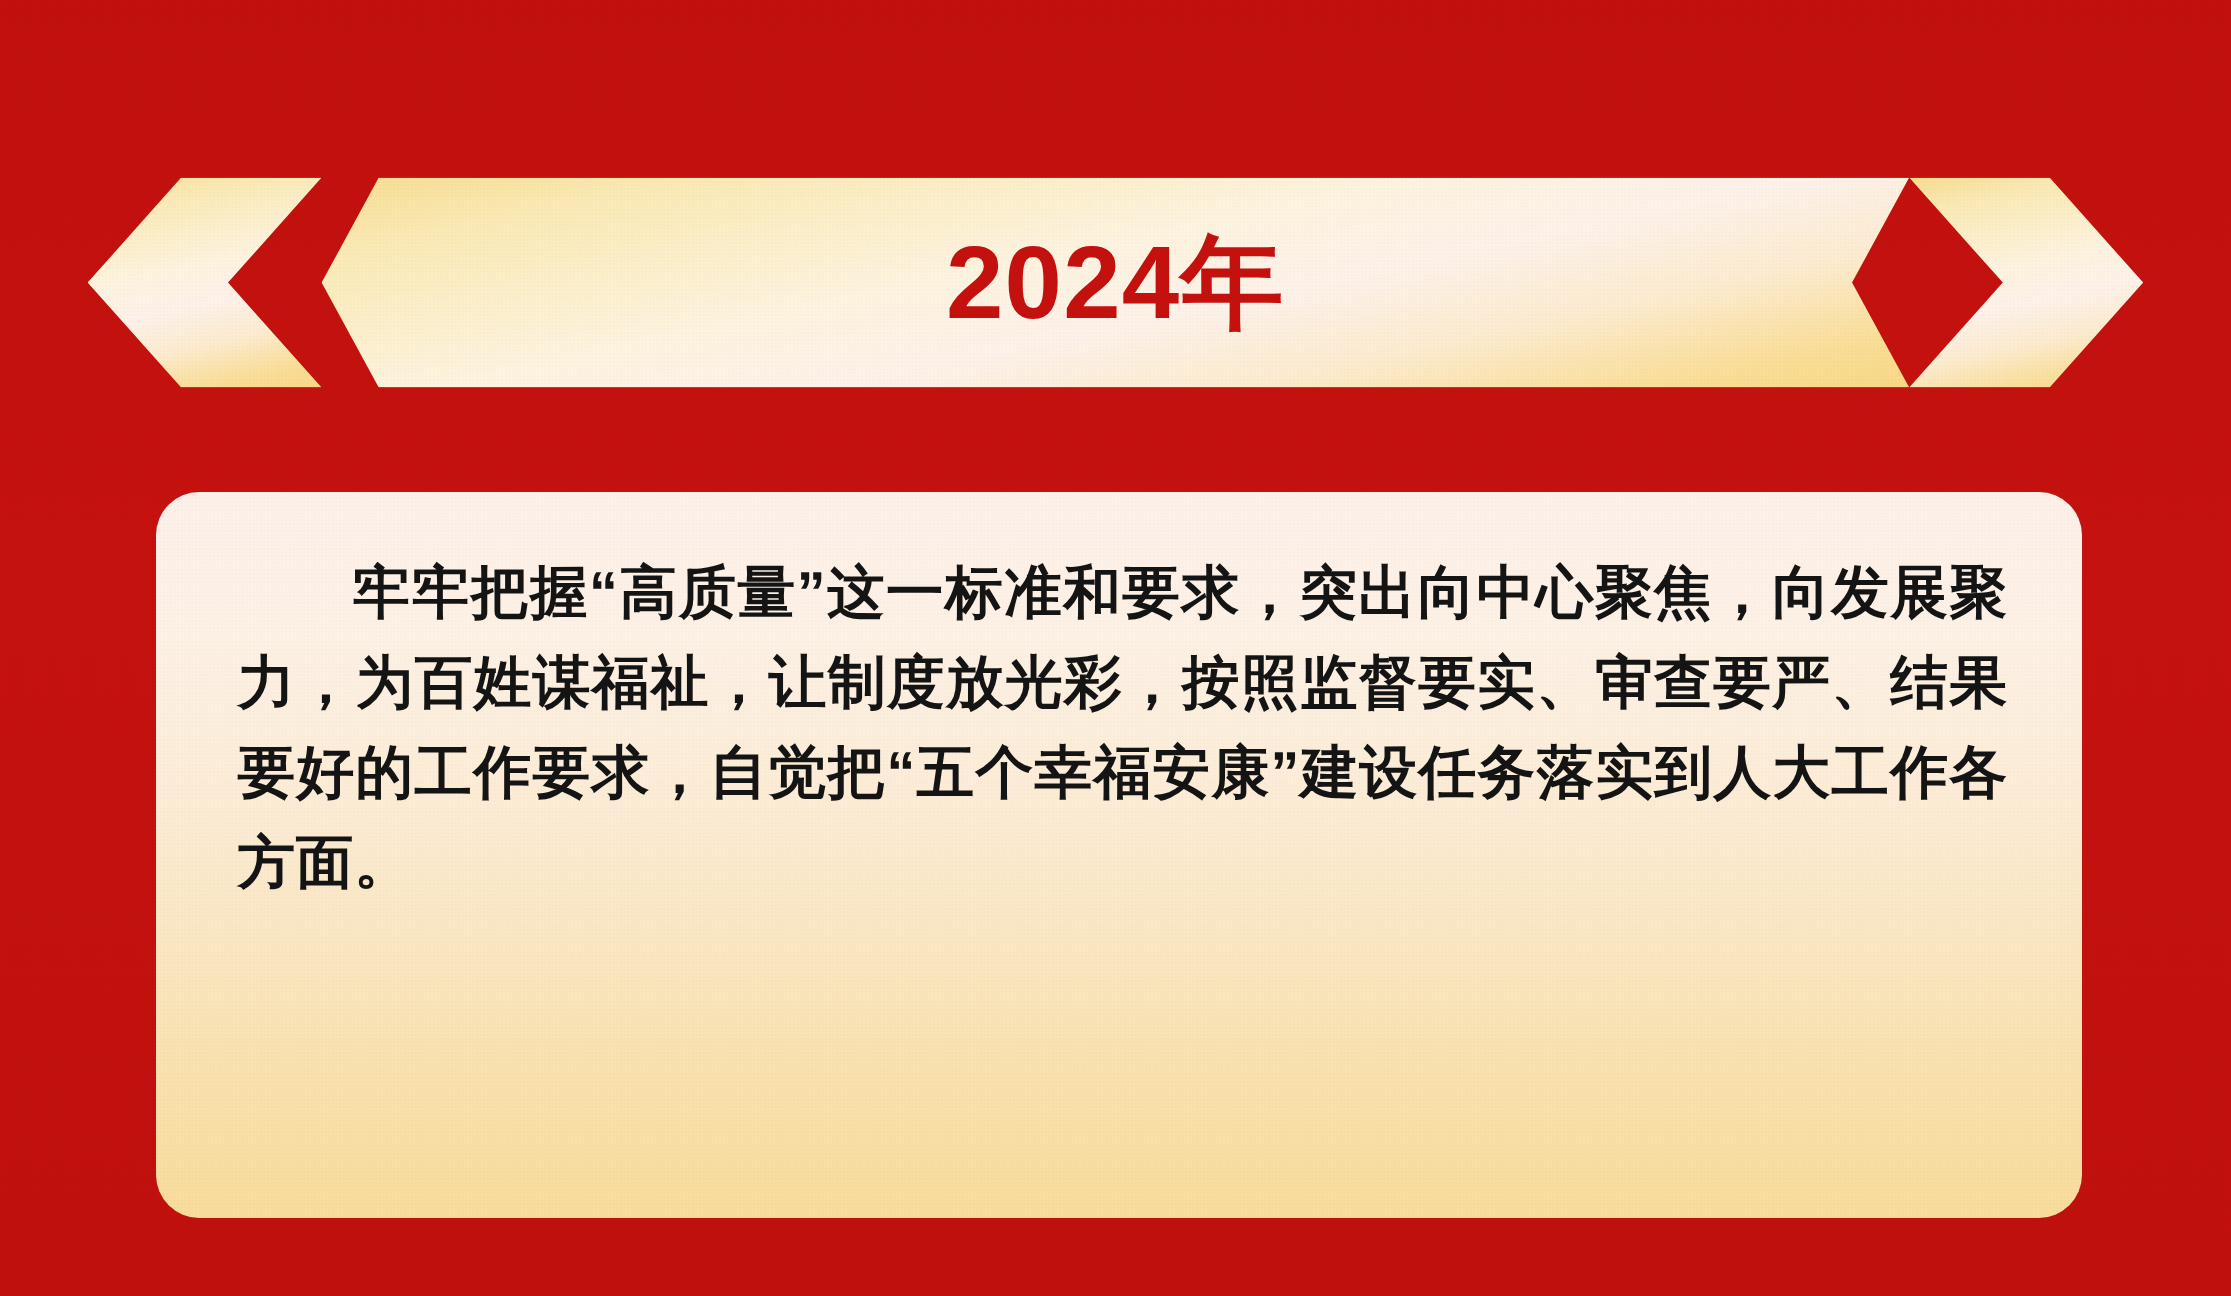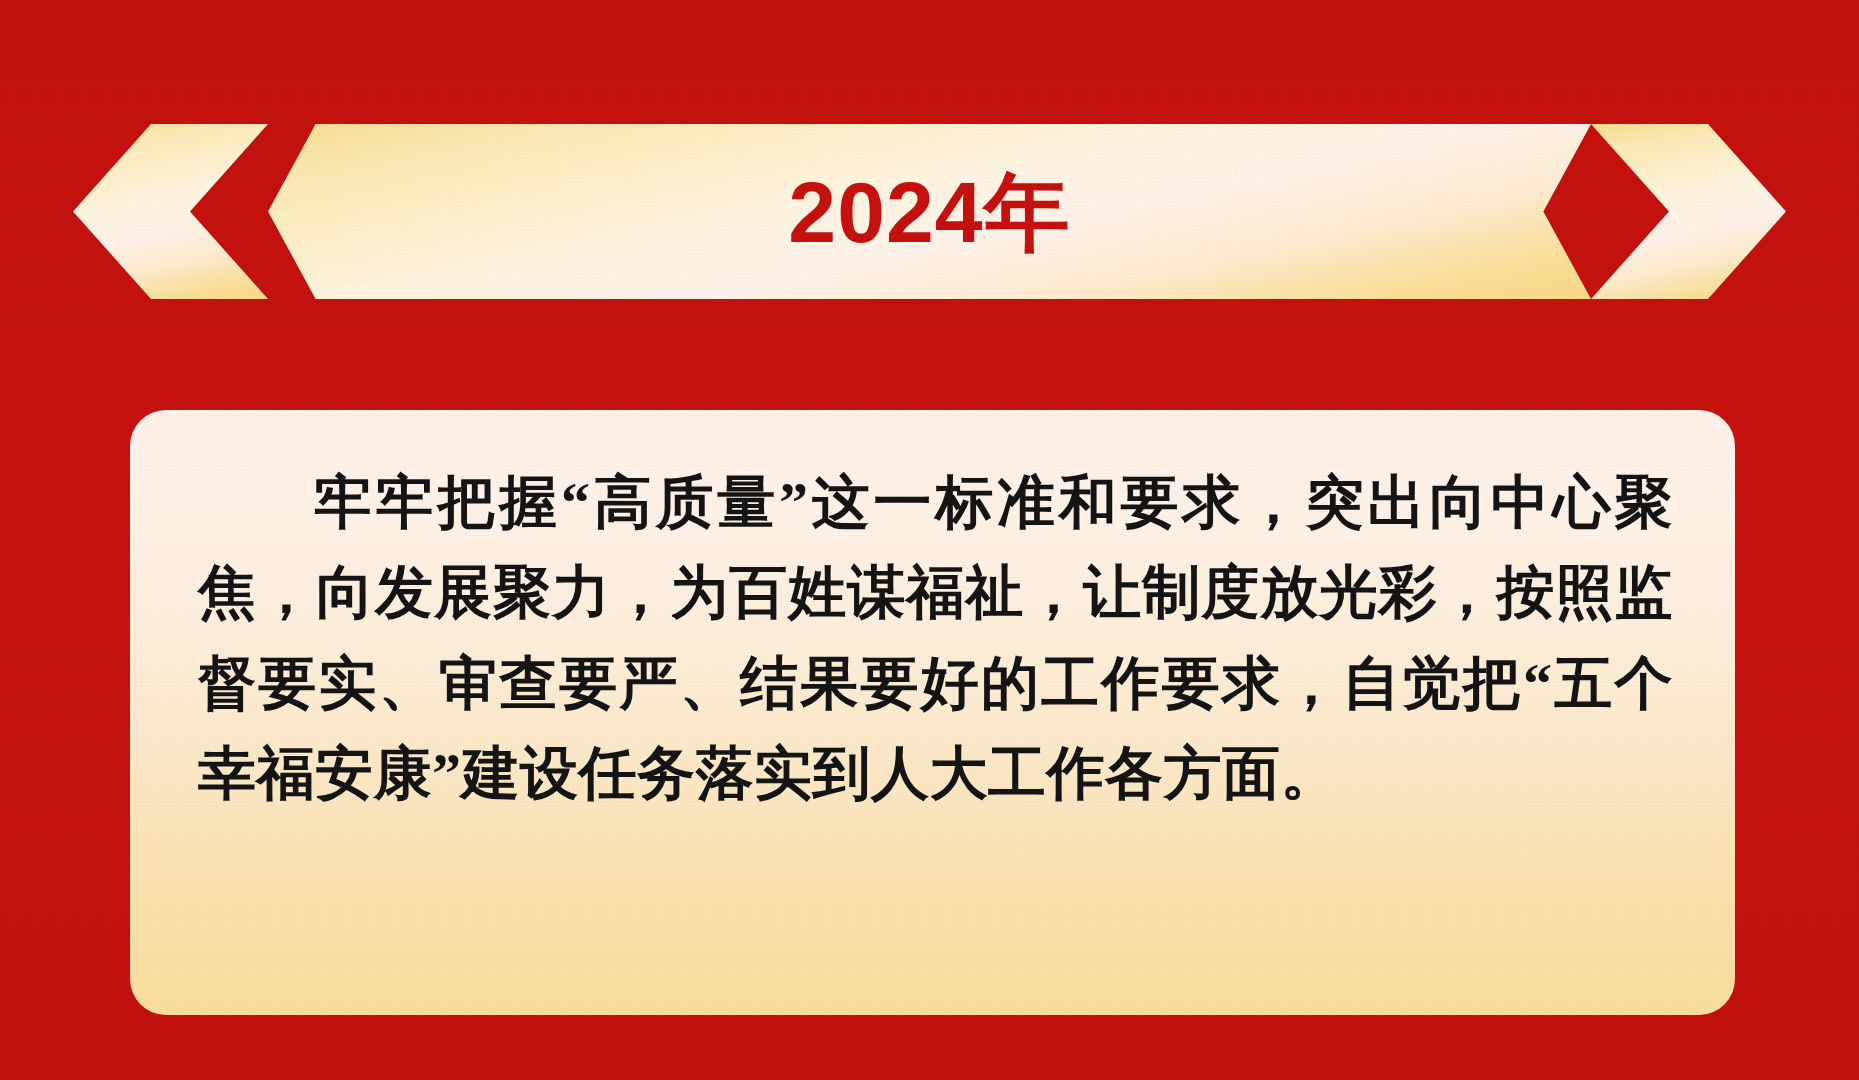--- a/index.html
+++ b/index.html
@@ -30,21 +30,21 @@
     pointer-events: none;
     background-image: radial-gradient(rgba(0,0,0,0.05) 0.5px, transparent 0.6px);
     background-size: 3px 3px;
     opacity: .55;
   }
 
   
   .banner {
     position: absolute;
     left: 0;
-    top: 124px;
+    top: 148px;
     width: 1859px;
     height: 175px;
   }
 
   .chev {
     position: absolute;
     top: 0;
     height: 175px;
     background: linear-gradient(168deg,
                 #f6dc8f 0%,
@@ -119,29 +119,29 @@
                 #fcecd6 42%,
                 #fae6c2 62%,
                 #f9e0ab 82%,
                 #f8dc9c 100%);
     box-sizing: border-box;
     padding: 48px 62px 40px 68px;
     overflow: hidden;
   }
 
   .card-body {
-    font-size: 58px;
+    font-size: 48px;
     font-weight: 700;
     line-height: 1.56;
     color: #141414;
     text-indent: 2em;
     letter-spacing: 0.5px;
     text-align: justify;
     text-justify: inter-character;
-    font-family: Liberation Serif, serif;
+    font-family: Liberation Sans, sans-serif;
     white-space: pre-wrap;
   }
 </style>
 </head>
 <body>
 
 <div id="poster">
 
   <div class="banner">
 

